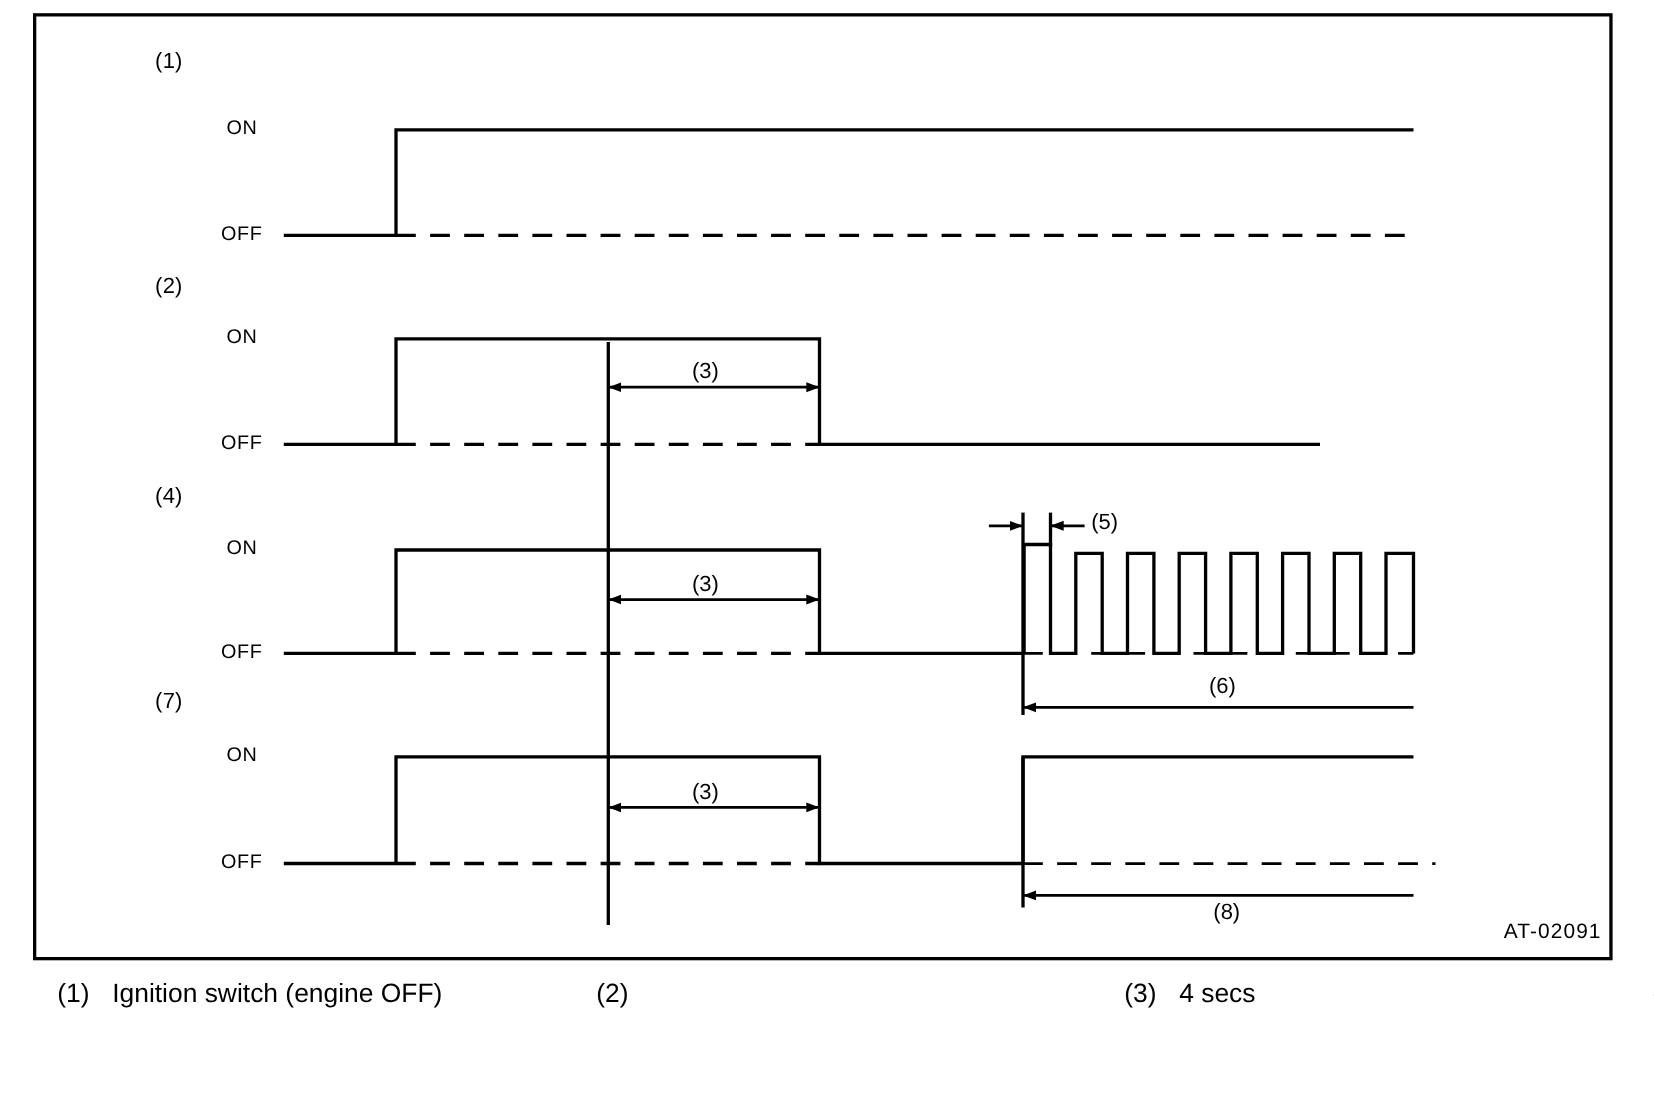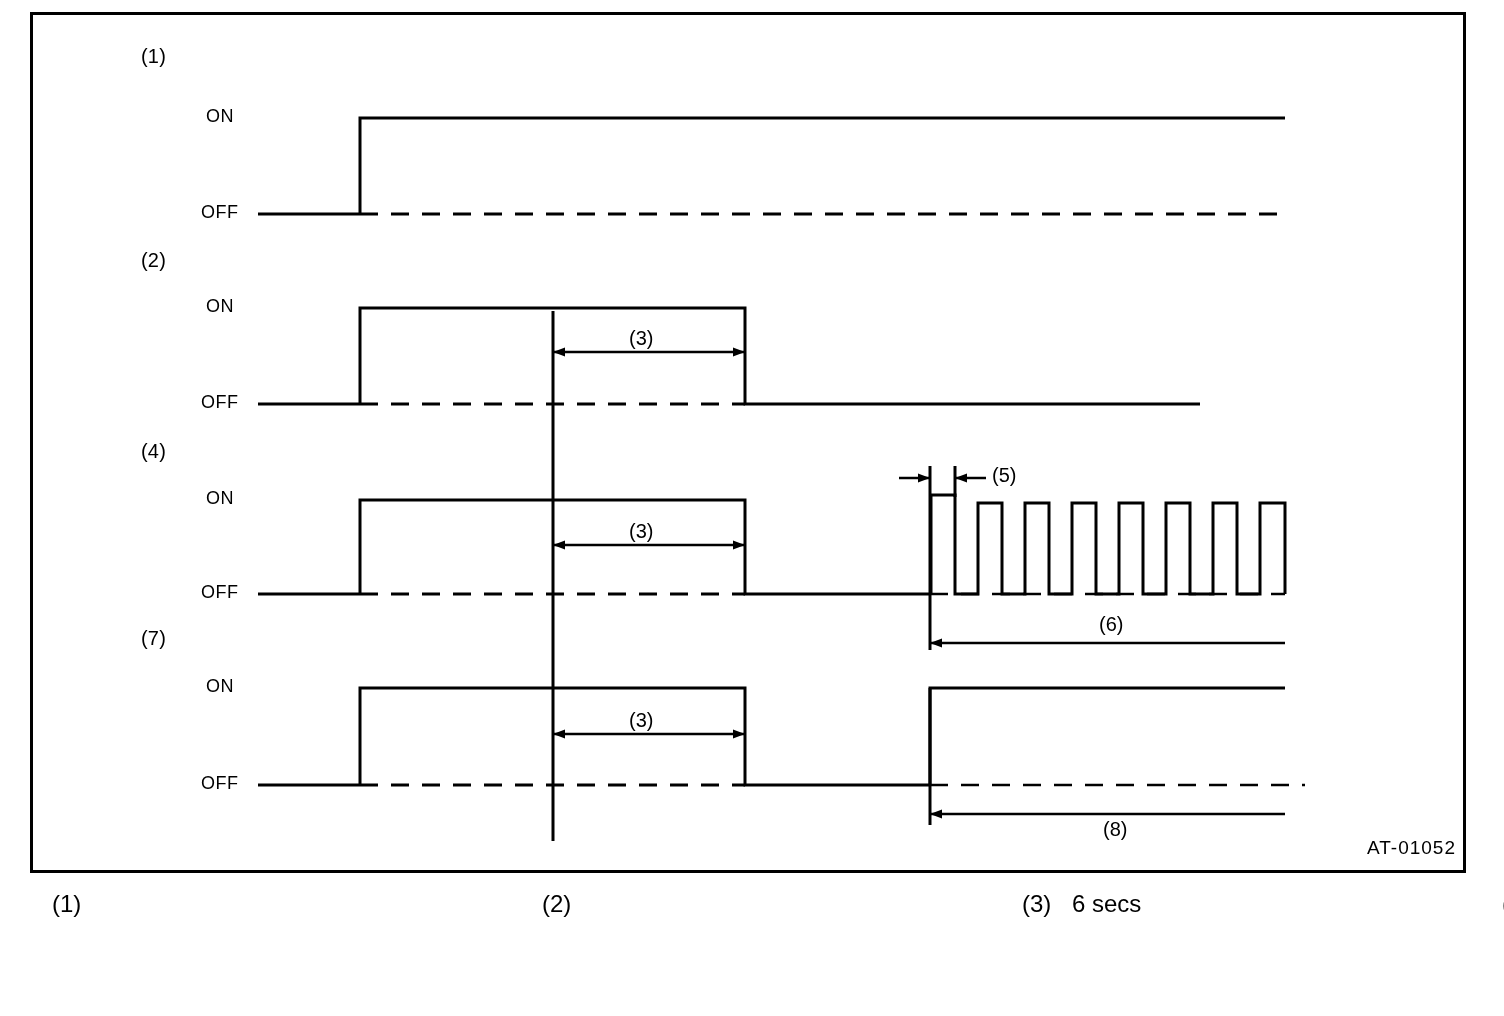--- a/index.html
+++ b/index.html
@@ -178,32 +178,33 @@
   <div class="axis-label" style="left:206px; top:676px;">ON</div>
   <div class="axis-label" style="left:201px; top:773px;">OFF</div>
 
   <div class="span-label" style="left:629px; top:327px;">(3)</div>
   <div class="span-label" style="left:629px; top:520px;">(3)</div>
   <div class="span-label" style="left:629px; top:709px;">(3)</div>
   <div class="span-label" style="left:992px; top:464px;">(5)</div>
   <div class="span-label" style="left:1099px; top:613px;">(6)</div>
   <div class="span-label" style="left:1103px; top:818px;">(8)</div>
 
-  <div class="fig-id" style="left:1367px; top:837px;">AT-01052</div>
+  <div class="fig-id" style="left:1367px; top:837px;">AT-02091</div>
 
   <div class="legend">
     <div class="legend-item">
       <span class="legend-num">(1)</span>
+      <span class="legend-text">Ignition switch (engine OFF)</span>
     </div>
     <div class="legend-item">
       <span class="legend-num">(2)</span>
     </div>
     <div class="legend-item">
       <span class="legend-num">(3)</span>
-      <span class="legend-text">6 secs</span>
+      <span class="legend-text">4 secs</span>
     </div>
     <div class="legend-item">
       <span class="legend-num">(4)</span>
 
     </div>
 
   </div>
 
 </div>
 

